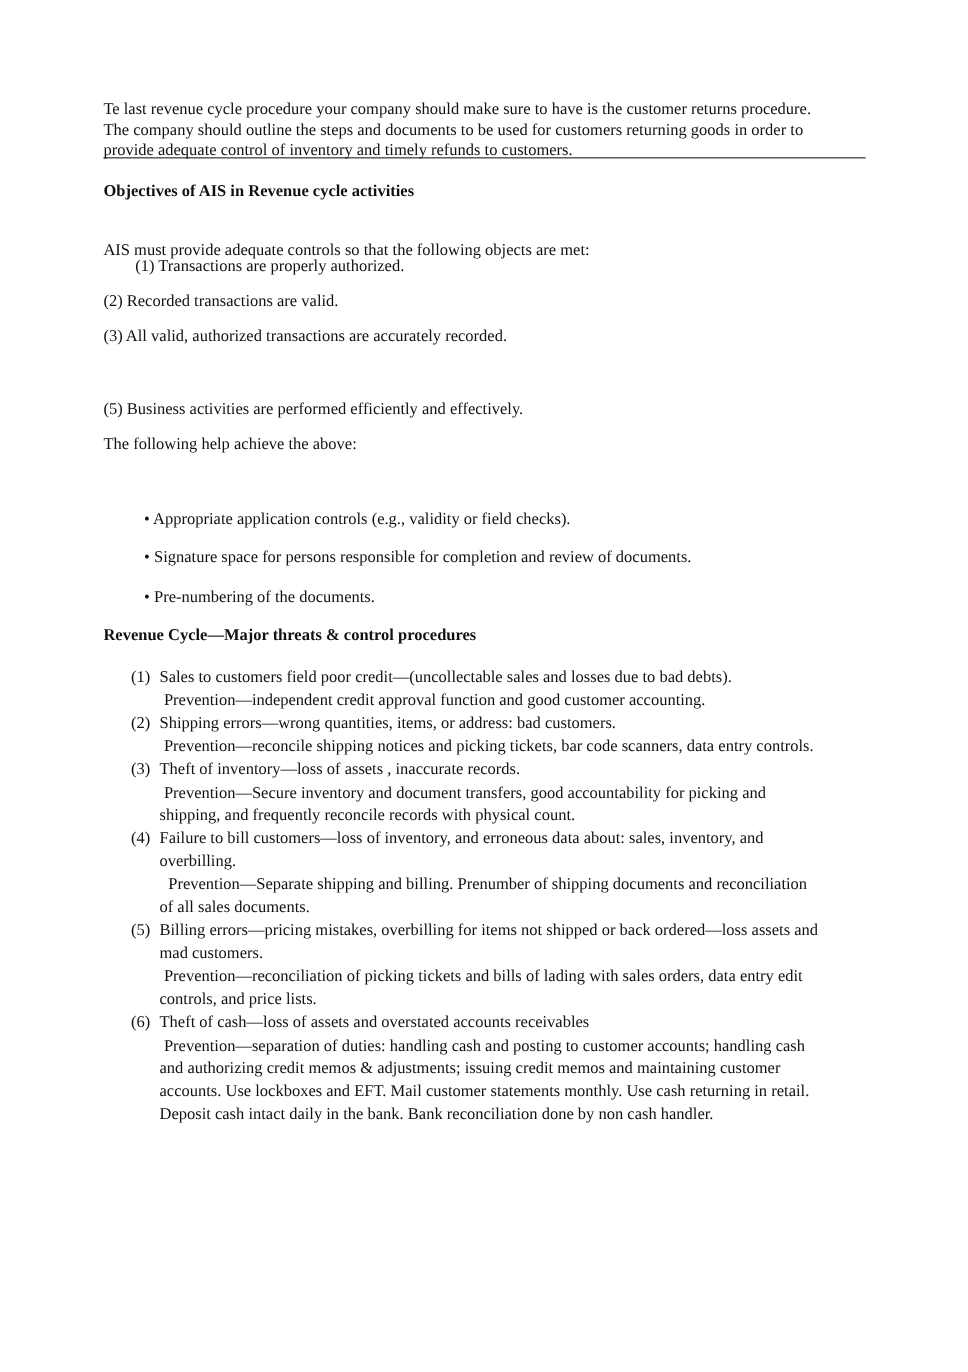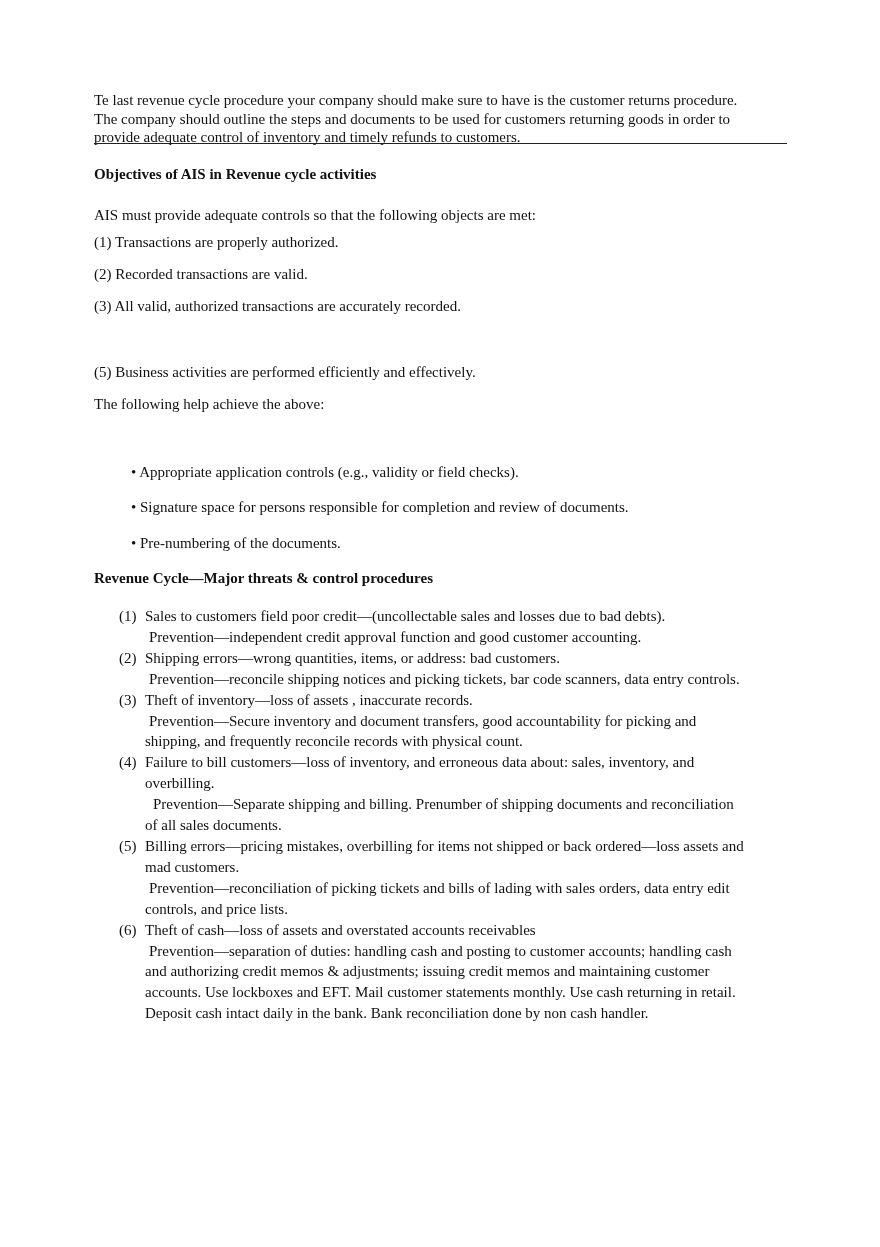--- a/index.html
+++ b/index.html
@@ -87,23 +87,23 @@
 <div class="page">
 
   <div class="intro">
     <div>Te last revenue cycle procedure your company should make sure to have is the customer returns procedure.</div>
     <div>The company should outline the steps and documents to be used for customers returning goods in order to</div>
     <div>provide adequate control of inventory and timely refunds to customers.</div>
   </div>
   <div class="intro-rule"></div>
 
   <div class="heading" style="top:166px;">Objectives of AIS in Revenue cycle activities</div>
-  <div class="line" style="top:207px;">AIS must provide adequate controls so that the following objects are met:</div>
+  <div class="line" style="top:220px;">AIS must provide adequate controls so that the following objects are met:</div>
 
-  <div class="line" style="top:234px;">(1) Transactions are properly authorized.</div>
+  <div class="line" style="top:234px;margin-left:29px;">(1) Transactions are properly authorized.</div>
   <div class="line" style="top:266px;">(2) Recorded transactions are valid.</div>
   <div class="line" style="top:298px;">(3) All valid, authorized transactions are accurately recorded.</div>
   <div class="line" style="top:364px;font-family:Liberation Serif, serif;">(5) Business activities are performed efficiently and effectively.</div>
 
   <div class="line" style="top:396px;">The following help achieve the above:</div>
 
   <div class="bullet" style="top:464px;">• Appropriate application controls (e.g., validity or field checks).</div>
   <div class="bullet" style="top:499px;">• Signature space for persons responsible for completion and review of documents.</div>
   <div class="bullet" style="top:535px;">• Pre-numbering of the documents.</div>
 

